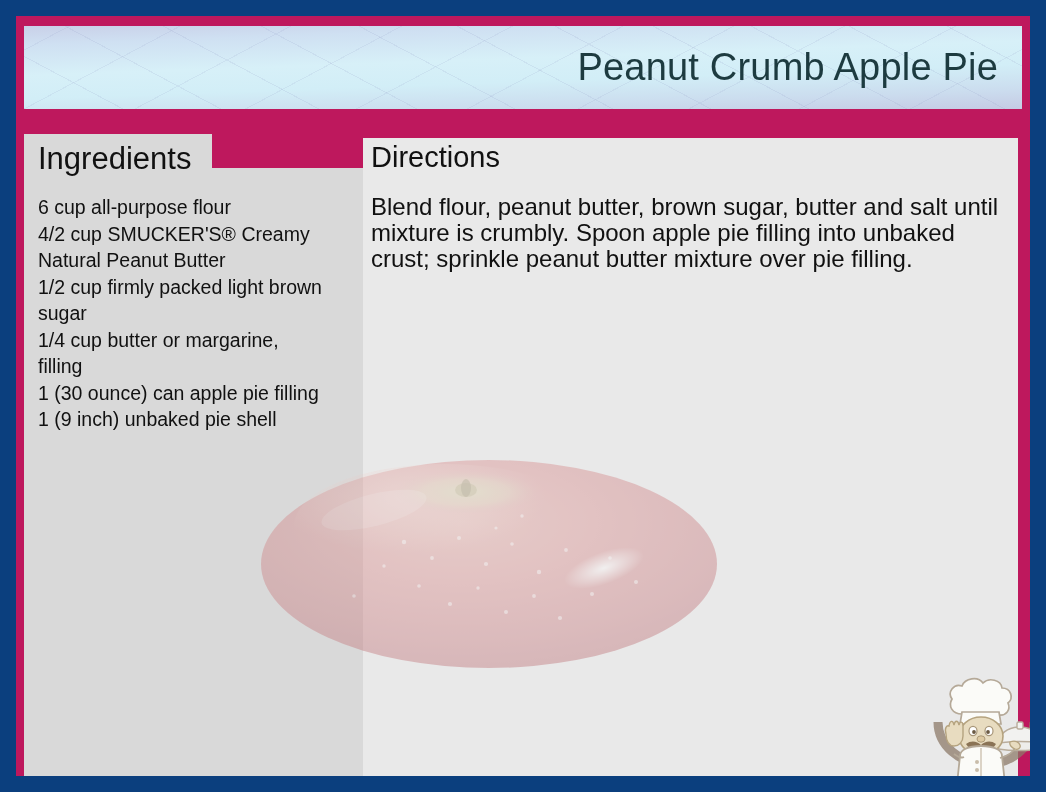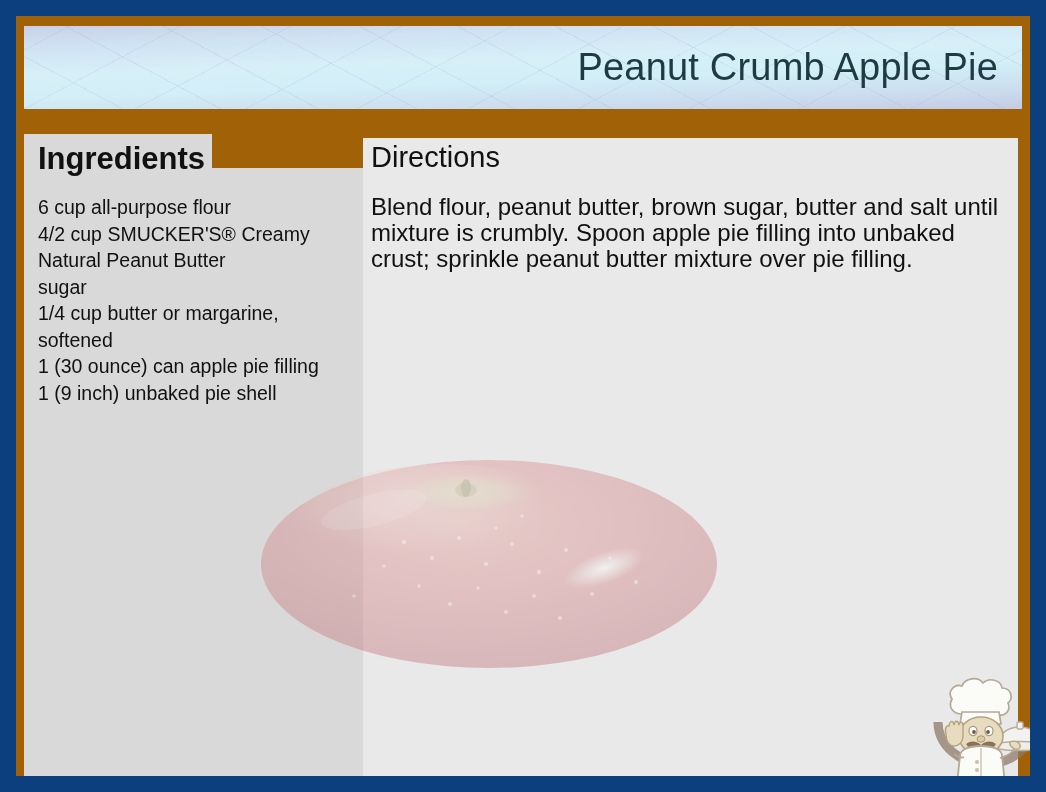--- a/index.html
+++ b/index.html
@@ -18,21 +18,21 @@
     height: 792px;
     background: #0b3f7e;
   }
 
   .slide-inner {
     position: absolute;
     left: 16px;
     top: 16px;
     width: 1014px;
     height: 760px;
-    background: #a16207;
+    background: #be185d;
     overflow: hidden;
   }
 
   
   .header-banner {
     position: absolute;
     left: 8px;
     top: 10px;
     width: 998px;
     height: 83px;
@@ -85,21 +85,21 @@
     width: 188px;
     height: 46px;
     background: #d9d9d9;
   }
 
   .ingredients-heading {
     position: absolute;
     left: 22px;
     top: 126px;
     font-size: 31px;
-    font-weight: 700;
+    font-weight: 400;
     color: #111111;
     line-height: 34px;
   }
 
   .ingredients-list {
     position: absolute;
     left: 22px;
     top: 178px;
     width: 318px;
     font-size: 19.5px;
@@ -184,23 +184,24 @@
     </div>
 
     <div class="ingredients-panel"></div>
     <div class="ingredients-heading-band"></div>
     <div class="ingredients-heading">Ingredients</div>
 
     <div class="ingredients-list">
       <span class="ing-line">6 cup all-purpose flour</span>
       <span class="ing-line">4/2 cup SMUCKER'S® Creamy</span>
       <span class="ing-line">Natural Peanut Butter</span>
+      <span class="ing-line">1/2 cup firmly packed light brown</span>
       <span class="ing-line">sugar</span>
       <span class="ing-line">1/4 cup butter or margarine,</span>
-      <span class="ing-line">softened</span>
+      <span class="ing-line">filling</span>
       <span class="ing-line">1 (30 ounce) can apple pie filling</span>
       <span class="ing-line">1 (9 inch) unbaked pie shell</span>
     </div>
 
     <div class="directions-panel"></div>
     <div class="directions-heading-band"></div>
     <div class="directions-heading">Directions</div>
 
     <div class="directions-body">
       <p>Blend flour, peanut butter, brown sugar, butter and salt until mixture is crumbly.  Spoon apple pie filling into unbaked crust; sprinkle peanut butter mixture over pie filling.</p>

